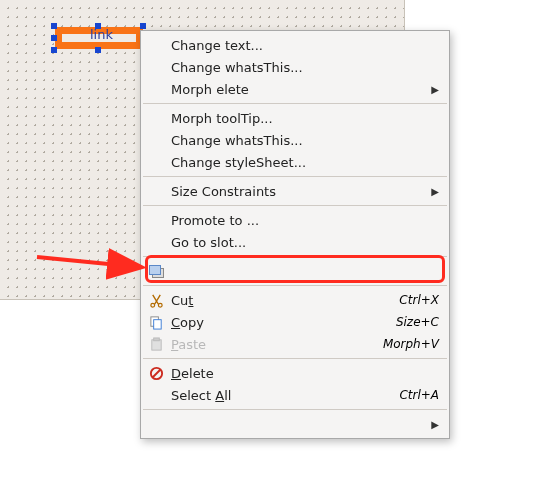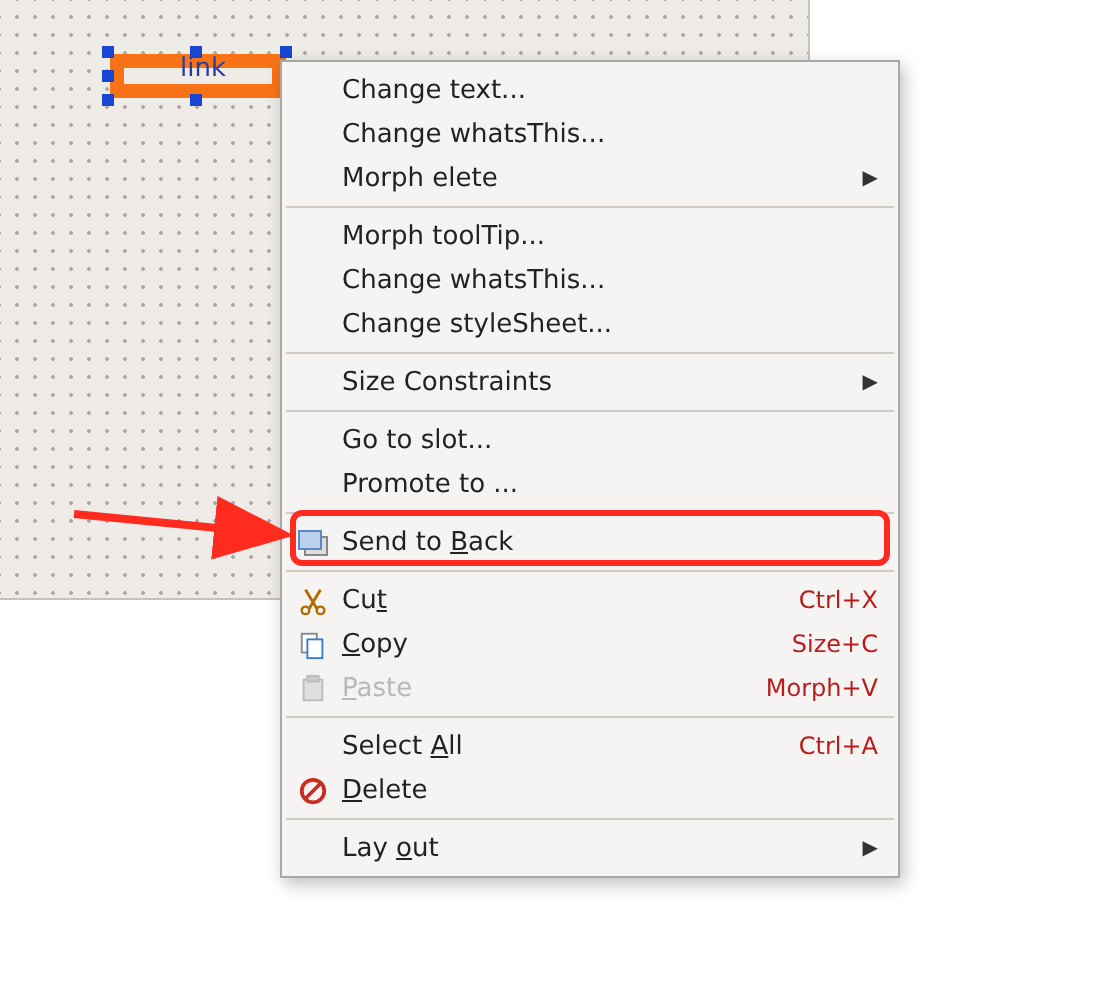--- a/index.html
+++ b/index.html
@@ -78,22 +78,23 @@
   .menu-item .icon {
     width: 18px; height: 16px;
     margin-right: 6px;
     flex: 0 0 18px;
     display: flex; align-items: center; justify-content: center;
   }
   .menu-item .label { flex: 1; }
   .menu-item .label u { text-decoration: underline; }
   .menu-item .shortcut {
     margin-left: auto;
-    color: #b91c1c;
+    color: #000000;
     font-size: 12px;
+    font-style: italic;
   }
   .menu-item .arrow {
     margin-left: auto;
     font-size: 10px;
     color: #333;
   }
   .menu-sep {
     height: 1px;
     margin: 3px 2px;
     background: #cfcac4;
@@ -183,34 +184,33 @@
   <div class="menu-item">
     <span class="icon"></span>
     <span class="label">Size Constraints</span>
     <span class="arrow">▶</span>
   </div>
 
   <div class="menu-sep"></div>
 
   <div class="menu-item">
     <span class="icon"></span>
+    <span class="label">Promote to ...</span>
+  </div>
+  <div class="menu-item">
+    <span class="icon"></span>
     <span class="label">Go to slot...</span>
-  </div>
-  <div class="menu-item">
-    <span class="icon"></span>
-    <span class="label">Promote to ...</span>
   </div>
 
   <div class="menu-sep"></div>
 
   <div class="menu-item">
     <span class="icon">
         <span class="ic-sendback"></span>
       </span>
-    <span class="label">Send to <u>B</u>ack</span>
   </div>
 
   <div class="menu-sep"></div>
 
   <div class="menu-item">
     <span class="icon ic-cut">
       <svg viewBox="0 0 16 16">
           <path d="M4 2 L10 12 M12 2 L6 12" stroke="#b36b00" stroke-width="1.5" fill="none"></path>
           <circle cx="4" cy="13" r="2" fill="none" stroke="#b36b00" stroke-width="1.3"></circle>
           <circle cx="12" cy="13" r="2" fill="none" stroke="#b36b00" stroke-width="1.3"></circle>
@@ -236,39 +236,38 @@
           <rect x="5" y="1" width="6" height="3" fill="#ccc" stroke="#bbb"></rect>
         </svg>
     </span>
     <span class="label"><u>P</u>aste</span>
     <span class="shortcut">Morph+V</span>
   </div>
 
   <div class="menu-sep"></div>
 
   <div class="menu-item">
+    <span class="icon ic-delete">
+      <svg viewBox="0 0 16 16">
+          <circle cx="8" cy="8" r="6" fill="none" stroke="#cc2b1f" stroke-width="2"></circle>
+          <line x1="4" y1="12" x2="12" y2="4" stroke="#cc2b1f" stroke-width="2"></line>
+        </svg>
+    </span>
+    <span class="label"><u>D</u>elete</span>
+  </div>
+  <div class="menu-item">
     <span class="icon"></span>
     <span class="label">Select <u>A</u>ll</span>
     <span class="shortcut">Ctrl+A</span>
   </div>
-  <div class="menu-item">
-    <span class="icon ic-delete">
-      <svg viewBox="0 0 16 16">
-          <circle cx="8" cy="8" r="6" fill="none" stroke="#cc2b1f" stroke-width="2"></circle>
-          <line x1="4" y1="12" x2="12" y2="4" stroke="#cc2b1f" stroke-width="2"></line>
-        </svg>
-    </span>
-    <span class="label"><u>D</u>elete</span>
-  </div>
-
-  <div class="menu-sep"></div>
-
-  <div class="menu-item">
-    <span class="icon"></span>
-    <span class="label">Lay <u>o</u>ut</span>
+
+  <div class="menu-sep"></div>
+
+  <div class="menu-item">
+    <span class="icon"></span>
     <span class="arrow">▶</span>
   </div>
 </div>
 
 <div class="highlight-box" style="left:145px; top:255px; width:300px; height:28px;"></div>
 
 <svg class="arrow-ann" style="left:35px; top:245px; width:115px; height:40px;" viewBox="0 0 115 40">
   <defs>
     <marker id="ah" markerWidth="10" markerHeight="10" refX="8" refY="4" orient="auto">
       <path d="M0,0 L10,4 L0,8 Z" fill="#ff2b1f"></path>

